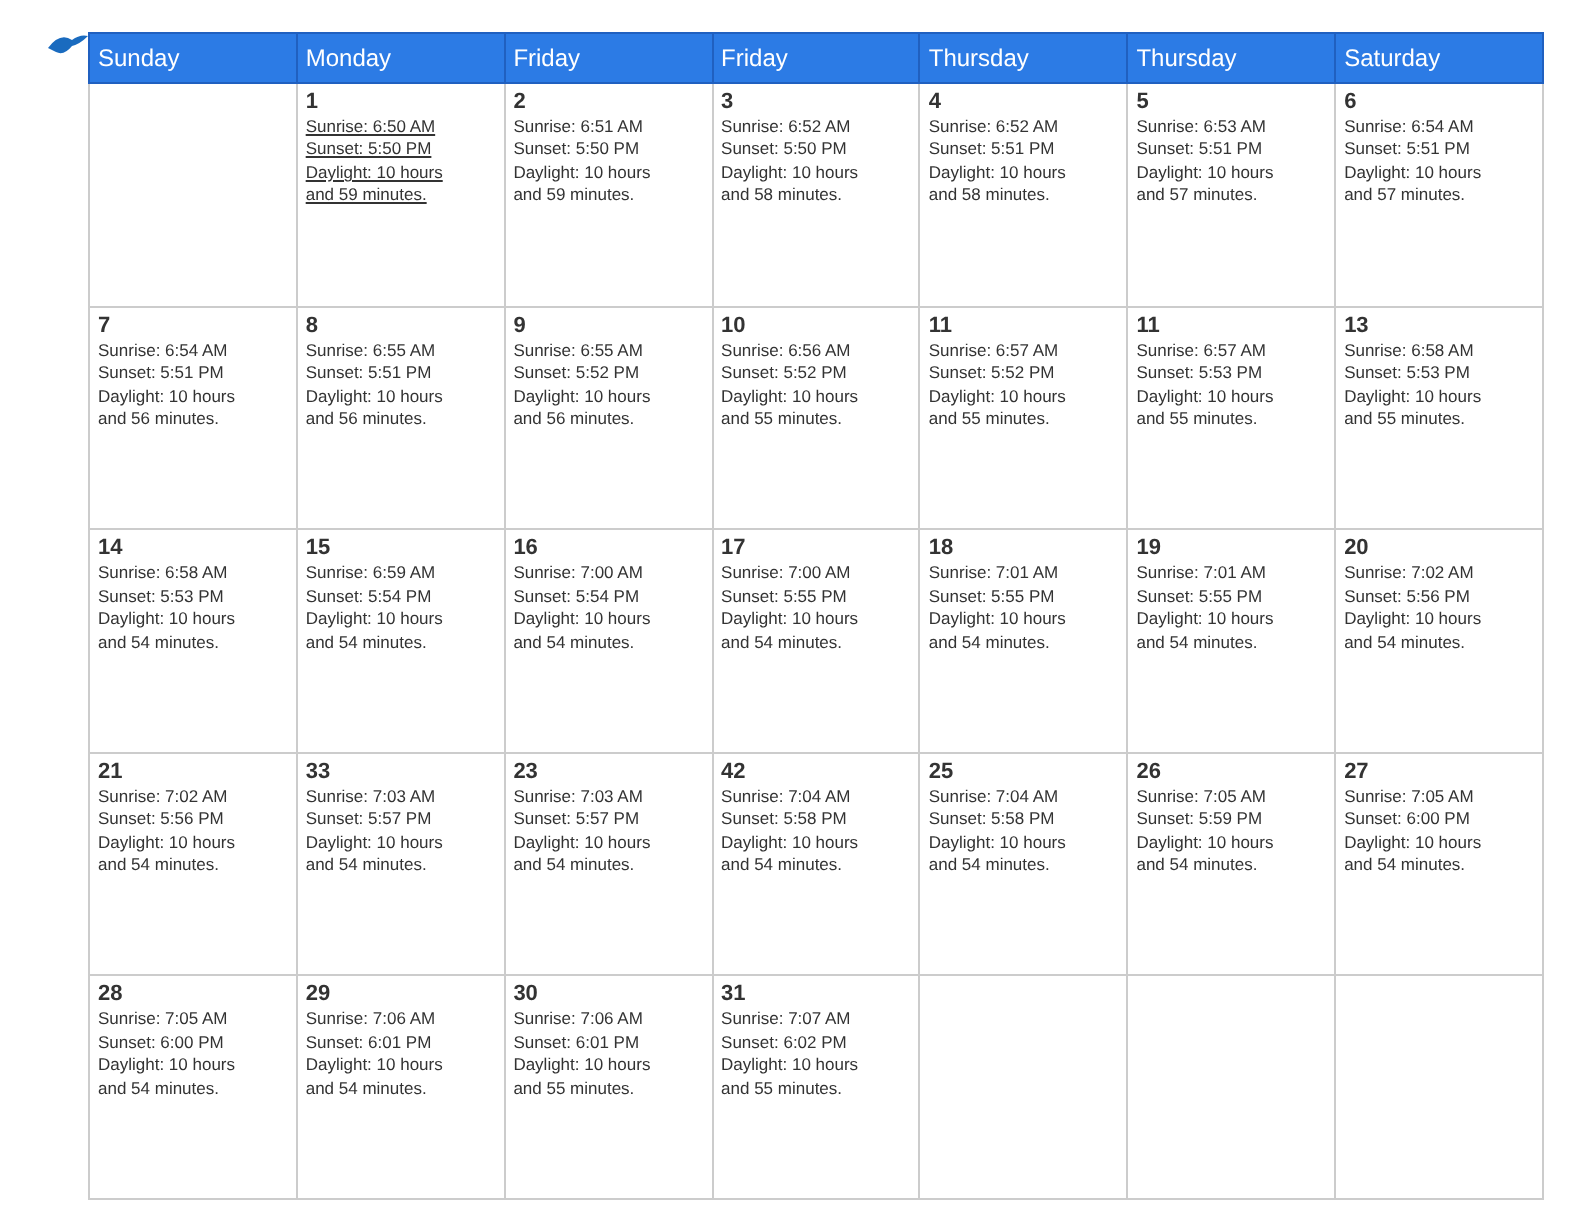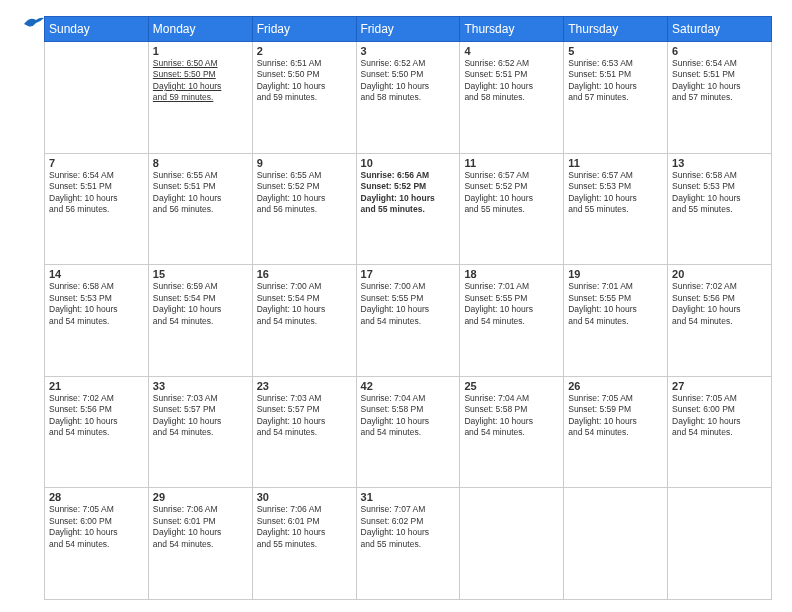--- a/index.html
+++ b/index.html
@@ -194,21 +194,21 @@
           </td>
           <td>
             <span class="day-number">9</span>
             <div class="cell-text" style="white-space: pre-line;">Sunrise: 6:55 AM
 Sunset: 5:52 PM
 Daylight: 10 hours
 and 56 minutes.</div>
           </td>
           <td>
             <span class="day-number">10</span>
-            <div class="cell-text" style="white-space: pre-line; font-weight: bold;">Sunrise: 6:56 AM
+            <div class="cell-text" style="white-space: pre-line;">Sunrise: 6:56 AM
 Sunset: 5:52 PM
 Daylight: 10 hours
 and 55 minutes.</div>
           </td>
           <td>
             <span class="day-number">11</span>
             <div class="cell-text" style="white-space: pre-line;">Sunrise: 6:57 AM
 Sunset: 5:52 PM
 Daylight: 10 hours
 and 55 minutes.</div>

